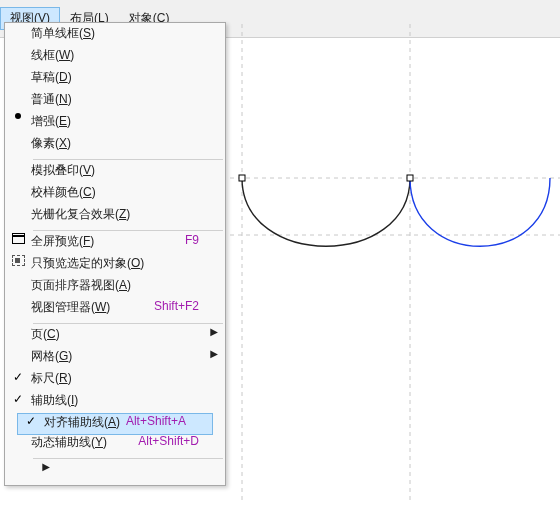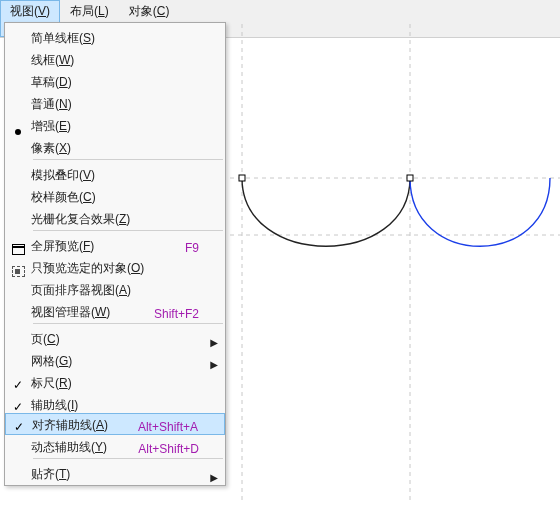--- a/index.html
+++ b/index.html
@@ -10,20 +10,21 @@
     width: 560px;
     height: 508px;
     overflow: hidden;
     position: relative;
   }
   .menubar {
     display: flex;
     height: 38px;
     background: #f0f0f0;
     border-bottom: 1px solid #d0d0d0;
+    align-items: center;
   }
   .menubar-item {
     padding: 3px 10px;
     cursor: default;
     color: #222;
   }
   .menubar-item.active {
     background: #cde8ff;
     border: 1px solid #7ab8e8;
     padding: 2px 9px;
@@ -33,31 +34,31 @@
     left: 4px;
     top: 22px;
     width: 222px;
     background: #f8f8f8;
     border: 1px solid #a8a8a8;
     box-shadow: 2px 2px 4px rgba(0,0,0,0.2);
     padding: 2px 0;
   }
   .dropdown-row {
     display: flex;
-    align-items: flex-end;
+    align-items: flex-start;
     height: 22px;
     padding: 0 4px 0 0;
     cursor: default;
     position: relative;
   }
   .dropdown-row.highlight {
     background: #cde8ff;
     border: 1px solid #7ab8e8;
     height: 22px;
-    margin: -1px 0;
+    margin: -1px 12px;
   }
   .icon-cell {
     width: 26px;
     display: flex;
     justify-content: center;
     align-items: center;
     flex-shrink: 0;
   }
   .label-cell {
     flex: 1;
@@ -242,21 +243,20 @@
     </div>
     <div class="dropdown-row">
       <div class="icon-cell"></div>
       <div class="label-cell">动态辅助线(<span class="underline-char">Y</span>)</div>
       <div class="shortcut-cell">Alt+Shift+D</div>
       <div class="arrow-cell"></div>
     </div>
     <div class="separator"></div>
     <div class="dropdown-row">
       <div class="icon-cell"></div>
-      <div class="label-cell">贴齐(<span class="underline-char">T</span>)</div>
       <div class="shortcut-cell"></div>
       <div class="arrow-cell">▶</div>
     </div>
   </div>
 
 <div class="canvas">
   <svg width="330" height="480">
     <line x1="0" y1="154" x2="330" y2="154" stroke="#c8c8c8" stroke-width="1" stroke-dasharray="4 4"></line>
     <line x1="0" y1="211" x2="330" y2="211" stroke="#c8c8c8" stroke-width="1" stroke-dasharray="4 4"></line>
     <line x1="12" y1="0" x2="12" y2="480" stroke="#c8c8c8" stroke-width="1" stroke-dasharray="4 4"></line>

